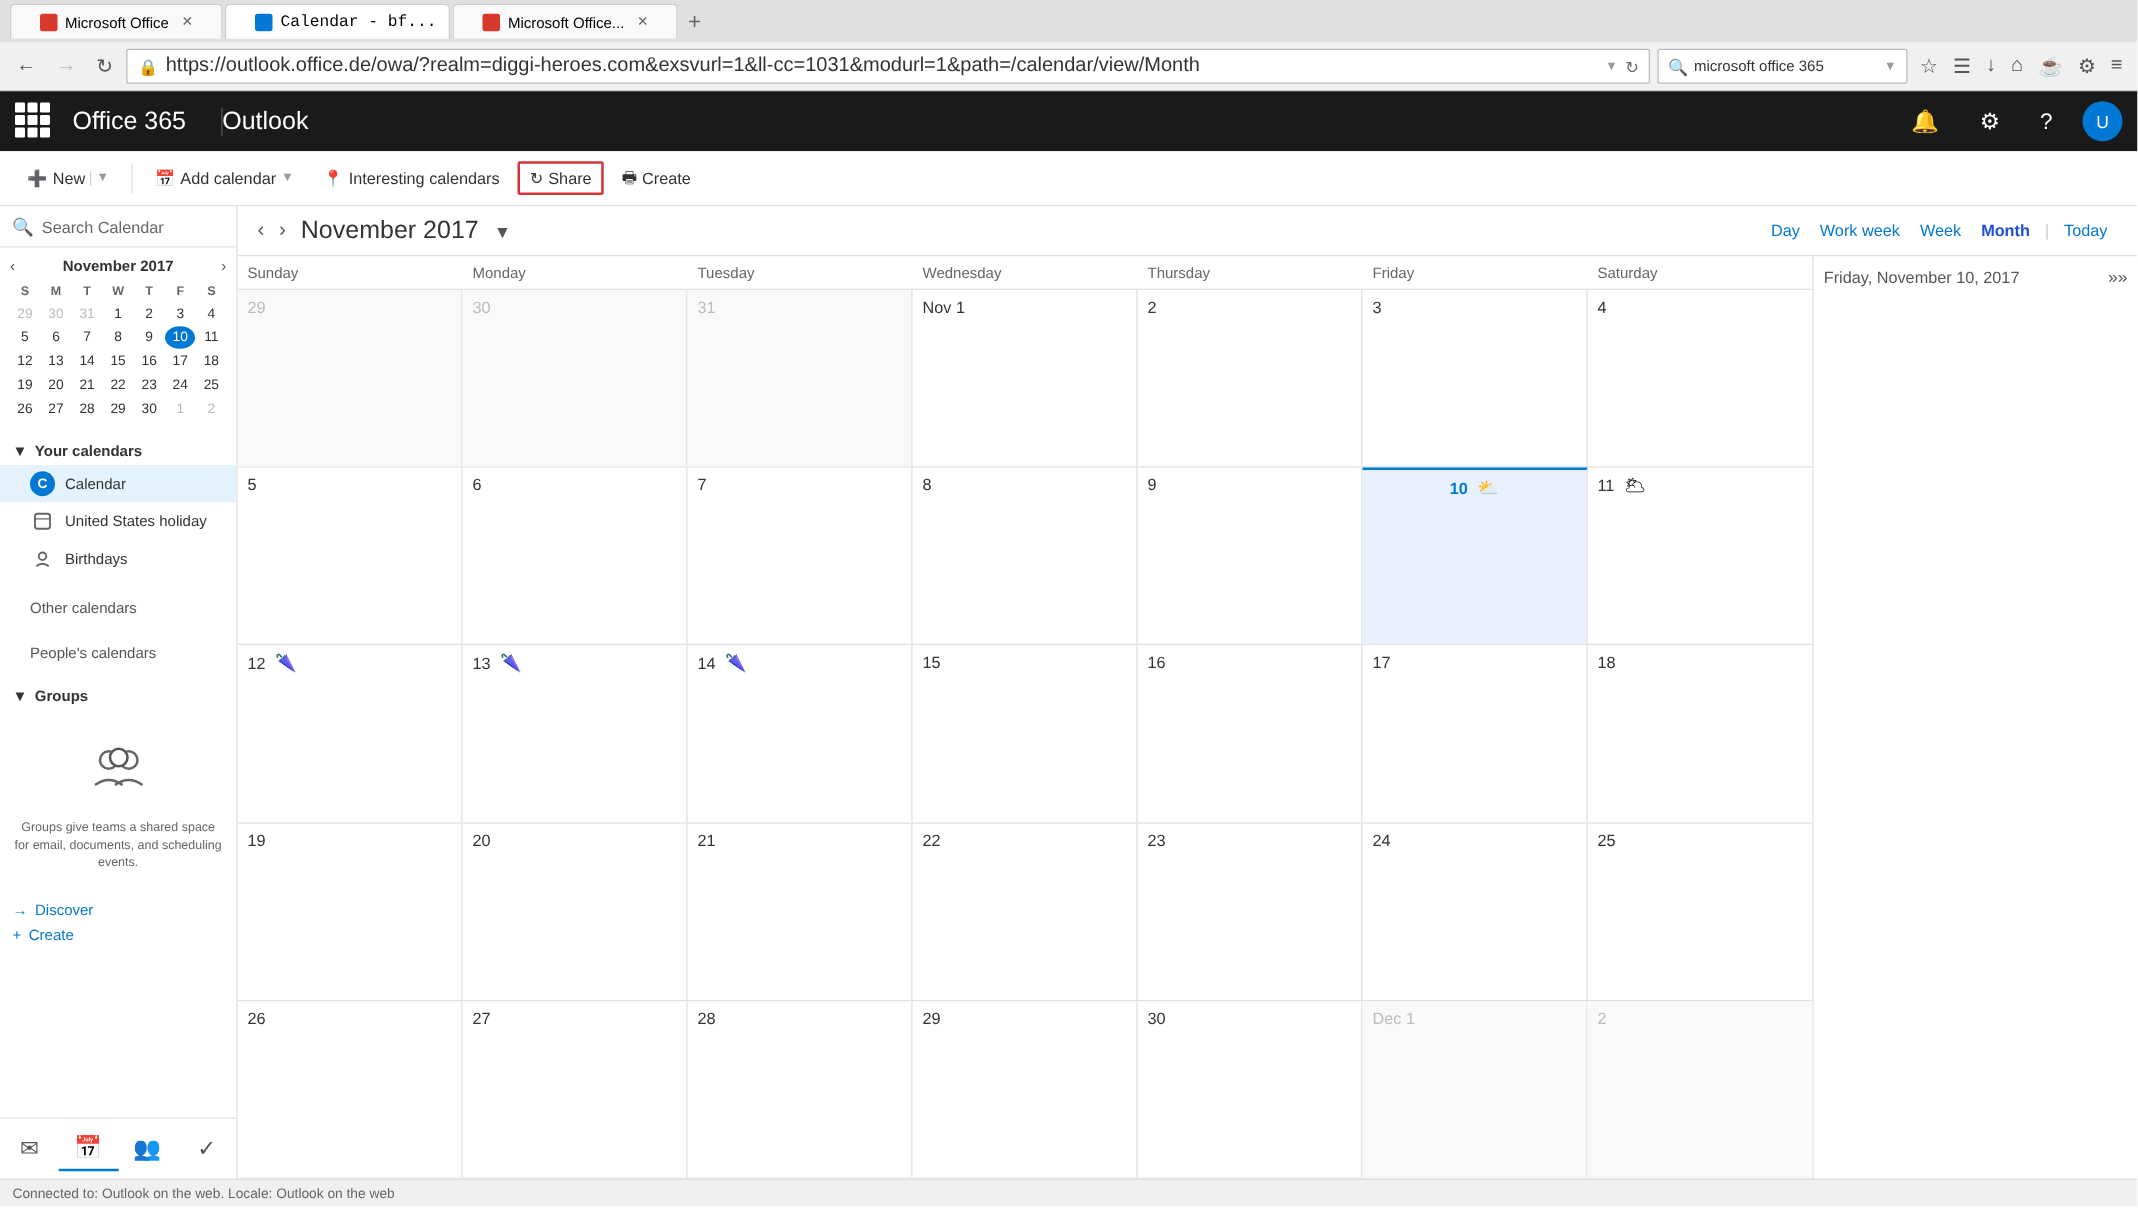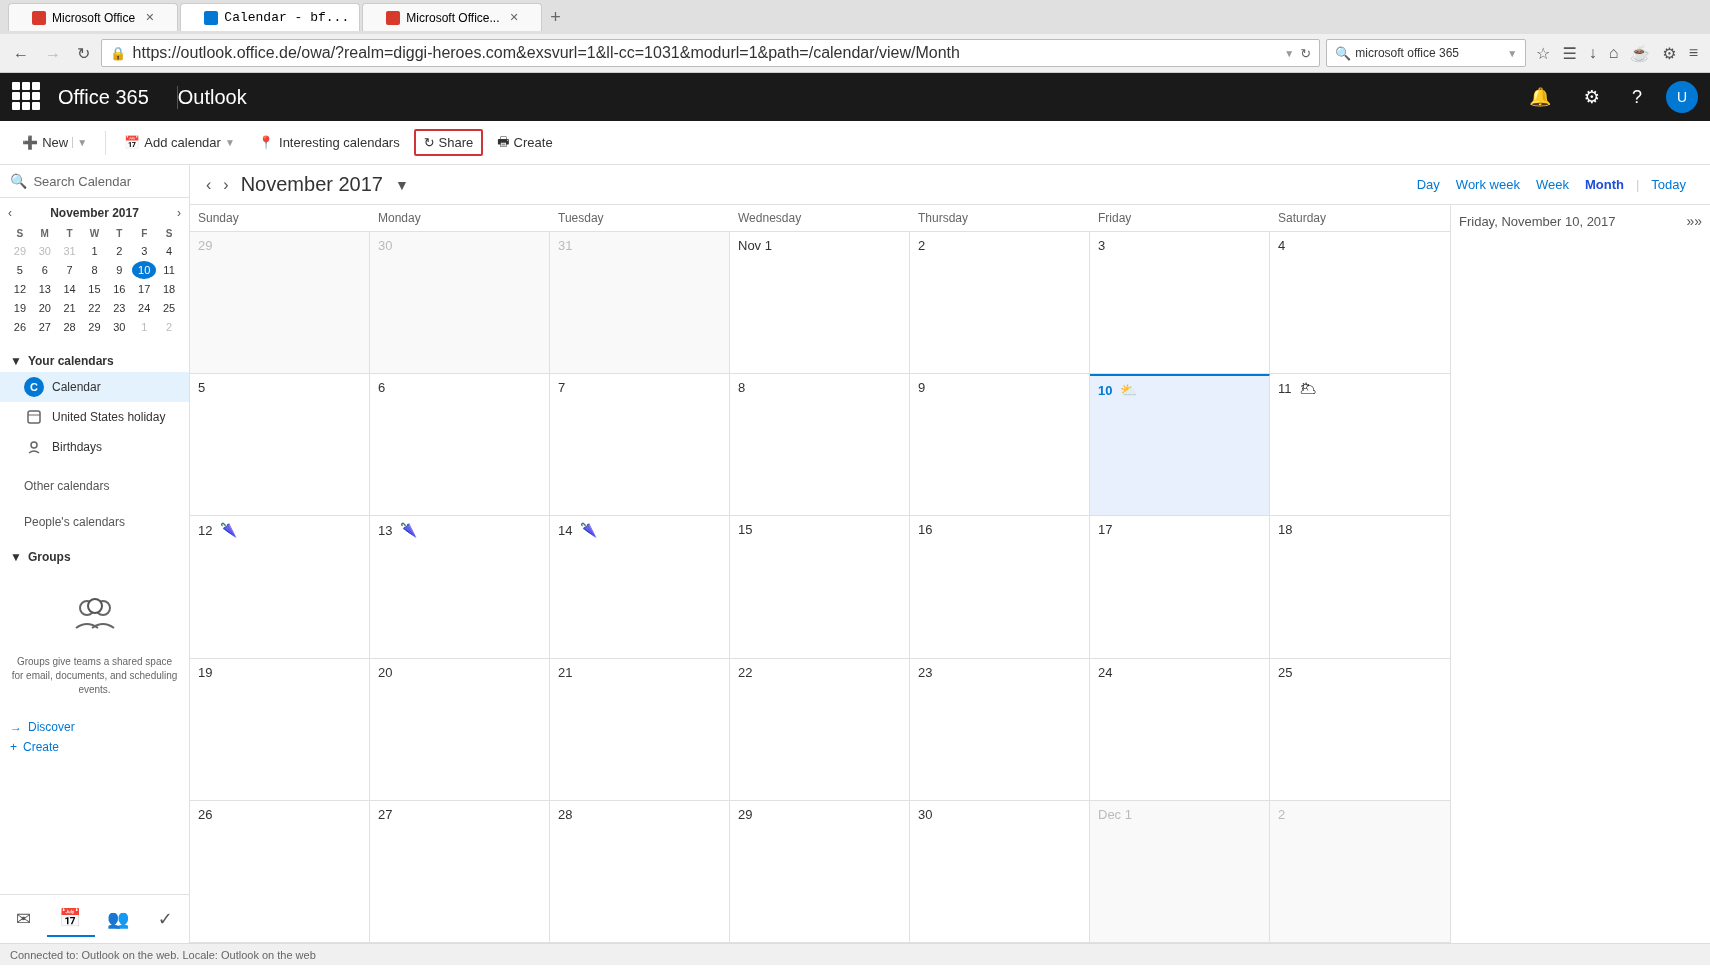--- a/index.html
+++ b/index.html
@@ -87,21 +87,21 @@
     .cal-view-btn.active { color: #0078d4; font-weight: 600; }
     .cal-view-btn:not(.active) { color: #0078d4; }
     .cal-view-separator { color: #ccc; font-size: 13px; }
 
     .cal-days-header { display: grid; grid-template-columns: repeat(7, 1fr); border-bottom: 1px solid #e0e0e0; }
     .cal-day-header { text-align: left; padding: 6px 8px; font-size: 12px; color: #666; font-weight: 400; }
     .cal-week { display: grid; grid-template-columns: repeat(7, 1fr); border-bottom: 1px solid #e0e0e0; }
     .cal-cell { border-right: 1px solid #e0e0e0; padding: 6px 8px; position: relative; min-height: 90px; }
     .cal-cell:last-child { border-right: none; }
     .cal-cell.other-month { background: #f9f9f9; }
-    .cal-cell.today { border-top: 2px solid #0078d4; }
+    .cal-cell.today { border-top: 2px solid #0078d4; text-align: center; }
     .cal-cell-num { font-size: 13px; color: #333; }
     .cal-cell-num.other-month { color: #bbb; }
     .cal-cell-num.today { color: #0078d4; font-weight: 600; }
     .cal-cell-weather { font-size: 14px; margin-left: 4px; }
 
     
     .right-panel { width: 260px; border-left: 1px solid #e0e0e0; padding: 8px; flex-shrink: 0; }
     .right-panel-header { display: flex; align-items: center; justify-content: space-between; }
     .right-panel-title { font-size: 13px; color: #555; }
     .right-panel-expand { background: none; border: none; cursor: pointer; color: #555; font-size: 14px; }

